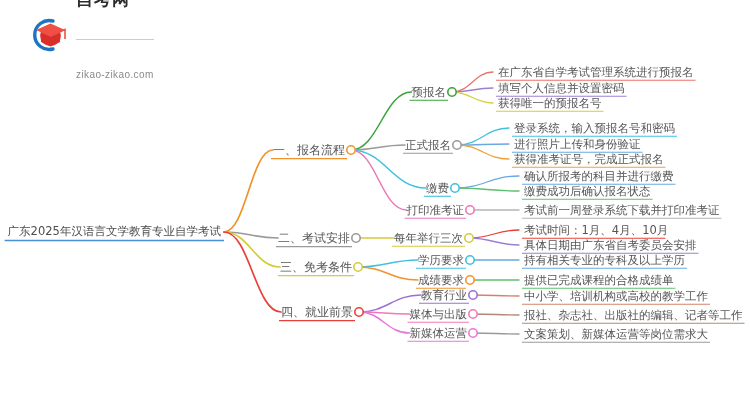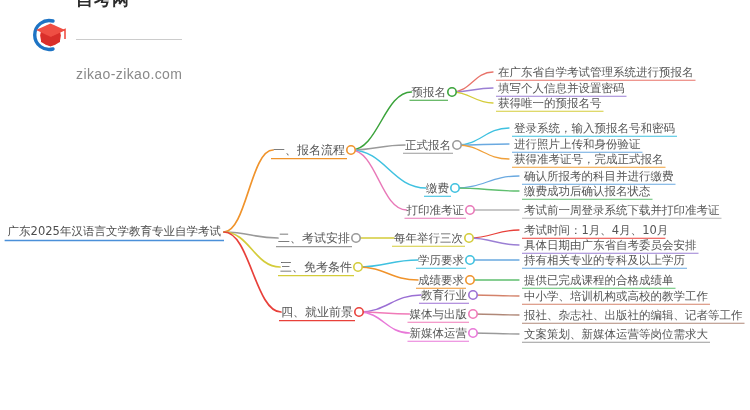--- a/index.html
+++ b/index.html
@@ -48,21 +48,21 @@
     letter-spacing: 1px;
     line-height: 19px;
     font-family: "DejaVu Sans", "Liberation Sans", sans-serif;
   }
   .logo-rule {
     height: 1px;
     background: #cccccc;
     margin: 2px 0 1px 0;
   }
   .logo-en {
-    font-size: 14px;
+    font-size: 10px;
     color: #8a8a8a;
     letter-spacing: 0.4px;
     line-height: 11px;
     font-family: "Liberation Sans", sans-serif;
   }
   svg text {
     font-family: "DejaVu Sans", "Liberation Sans", sans-serif;
     fill: #4a4a4a;
   }
   .t-root { font-size: 11.5px; fill: #4d4d4d; }

